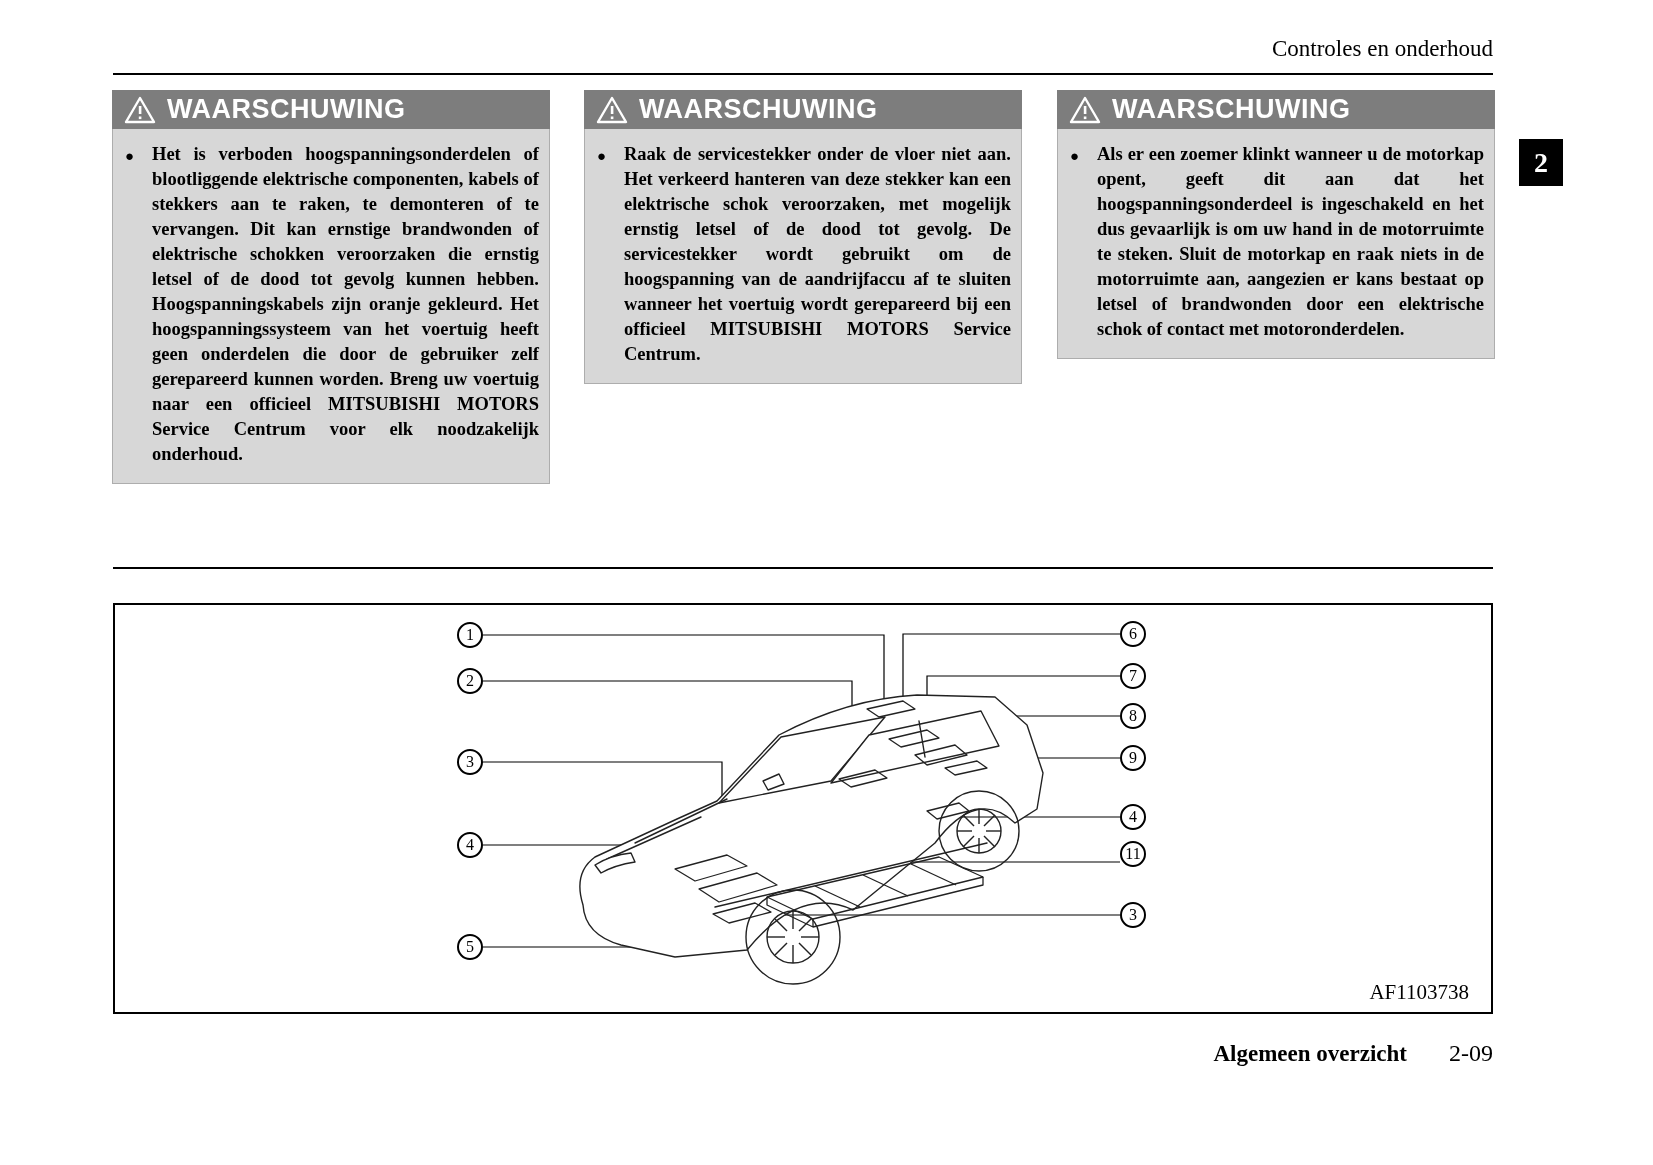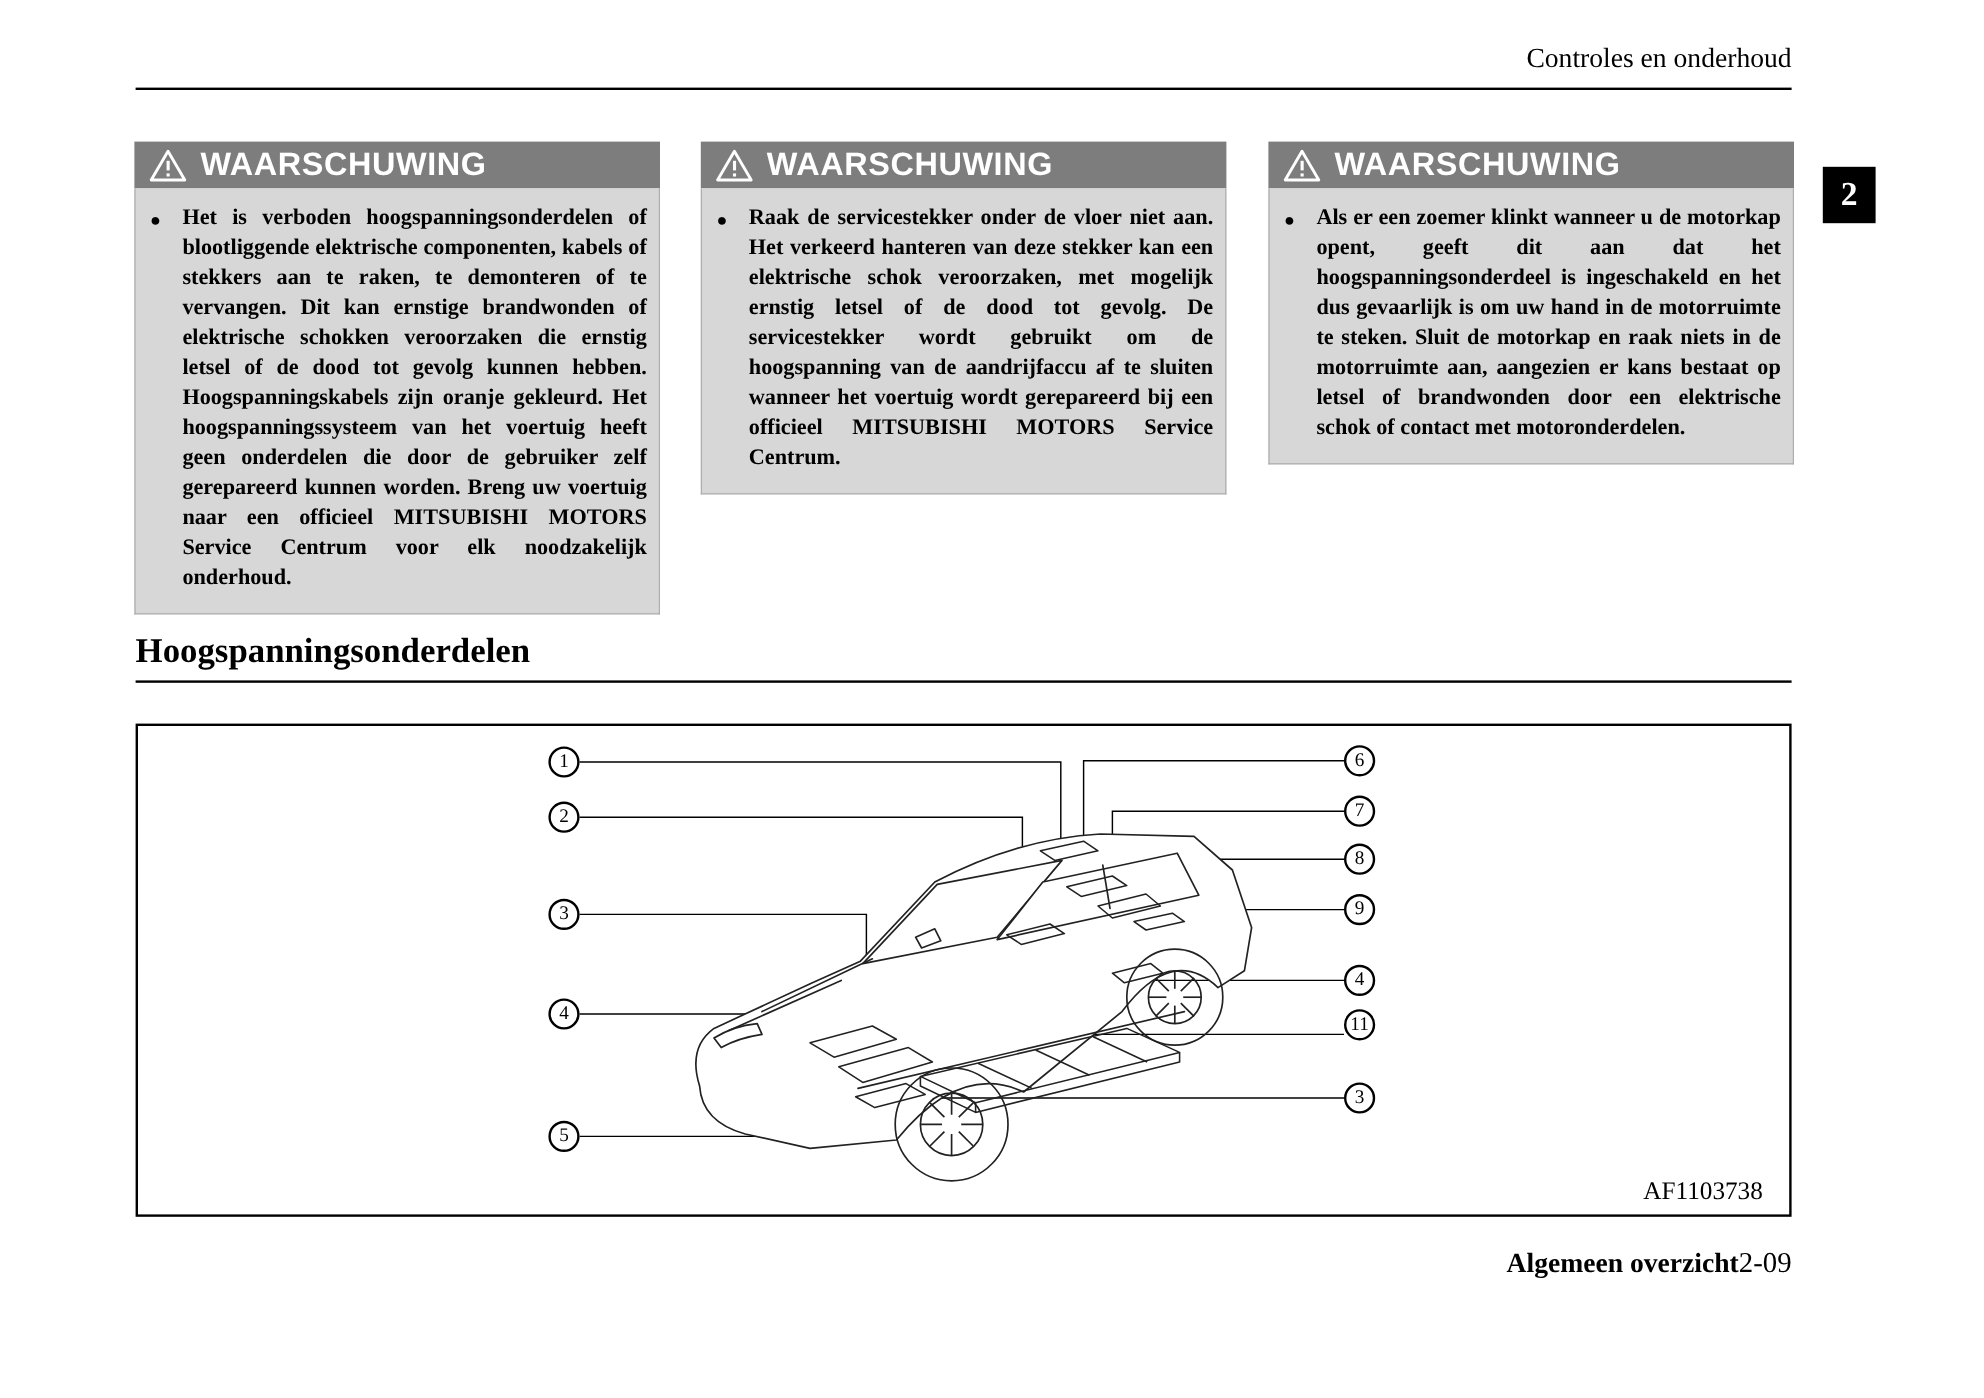--- a/index.html
+++ b/index.html
@@ -11,21 +11,21 @@
   .header-rule{position:absolute;top:73px;left:113px;width:1380px;border-top:2px solid #000;}
 
   
   .chapter-tab{position:absolute;left:1519px;top:139px;width:44px;height:47px;background:#000;color:#fff;
                display:flex;align-items:center;justify-content:center;font-size:28px;font-weight:bold;}
 
   
   .warn{position:absolute;top:90px;width:438px;}
   .warn1{left:112px;} .warn2{left:584px;} .warn3{left:1057px;}
   .warn-header{background:#7d7d7d;color:#fff;font-family:"Liberation Sans", sans-serif;font-weight:bold;
-               font-size:27px;letter-spacing:.5px;padding:4px 12px;display:flex;align-items:center;gap:11px;margin-top:28px;}
+               font-size:27px;letter-spacing:.5px;padding:4px 12px;display:flex;align-items:center;gap:11px;}
   .warn-header svg{flex:none;display:block;}
   .warn-body{background:#d7d7d7;border:1px solid #adadad;border-top:none;padding:13px 10px 16px 12px;}
   .warn-item{display:flex;font-weight:bold;font-size:18.5px;line-height:25px;}
   .warn-bullet{width:27px;flex:none;font-size:15px;padding-top:2px;}
   .warn-text{flex:1;text-align:justify;}
 
   
   .section-title{position:absolute;left:113px;top:527px;font-size:29px;font-weight:bold;}
   .section-rule{position:absolute;top:567px;left:113px;width:1380px;border-top:2px solid #000;}
 
@@ -34,21 +34,21 @@
   .car-svg{position:absolute;left:0;top:0;}
   .callout{position:absolute;width:26px;height:26px;border:2px solid #000;border-radius:50%;box-sizing:border-box;
            background:#fff;display:flex;align-items:center;justify-content:center;font-size:16px;z-index:2;}
   .fig-code{position:absolute;right:22px;bottom:7px;font-size:21px;}
 
   
   .footer-code{position:absolute;left:0;top:1052px;width:100%;text-align:center;
                font-family:"Liberation Sans", sans-serif;font-size:15px;}
   .footer-right{position:absolute;right:160px;top:1040px;font-size:23px;white-space:nowrap;}
   .footer-right .sec{font-weight:bold;}
-  .footer-right .pg{font-size:24px;text-align:center;}
+  .footer-right .pg{margin-left:42px;font-size:24px;text-align:center;}
 </style>
 </head>
 <body>
 
 <div class="page">
 
   <div class="header-title">Controles en onderhoud</div>
   <div class="header-rule"></div>
 
   <div class="chapter-tab">2</div>
@@ -97,21 +97,20 @@
       <span>WAARSCHUWING</span>
     </div>
     <div class="warn-body">
       <div class="warn-item">
         <span class="warn-bullet">●</span>
         <span class="warn-text">Als er een zoemer klinkt wanneer u de motorkap opent, geeft dit aan dat het hoogspanningsonderdeel is ingeschakeld en het dus gevaarlijk is om uw hand in de motorruimte te steken. Sluit de motorkap en raak niets in de motorruimte aan, aangezien er kans bestaat op letsel of brandwonden door een elektrische schok of contact met motoronderdelen.</span>
       </div>
     </div>
   </div>
 
-  <div class="section-title">Hoogspanningsonderdelen</div>
   <div class="section-rule"></div>
 
   <div class="diagram">
     <svg class="car-svg" width="1376" height="407" viewBox="0 0 1376 407">
       <g stroke="#000" stroke-width="1.2" fill="none">
         <polyline points="368,30 769,30 769,100"></polyline>
         <polyline points="368,76 737,76 737,172"></polyline>
         <polyline points="368,157 607,157 607,277"></polyline>
         <polyline points="368,240 542,240"></polyline>
         <polyline points="368,342 592,342"></polyline>

